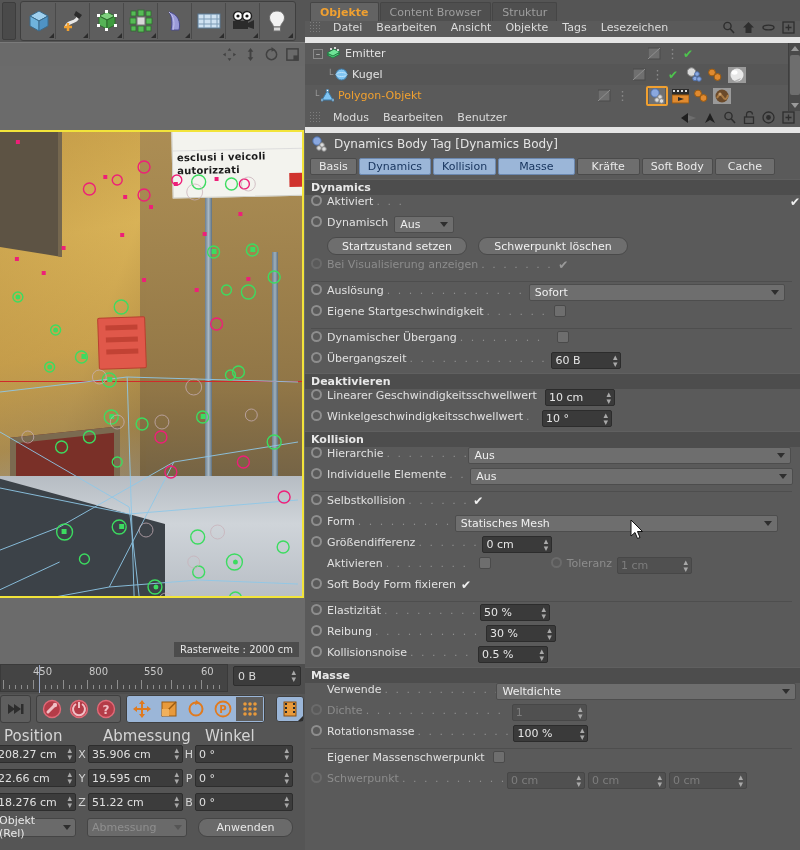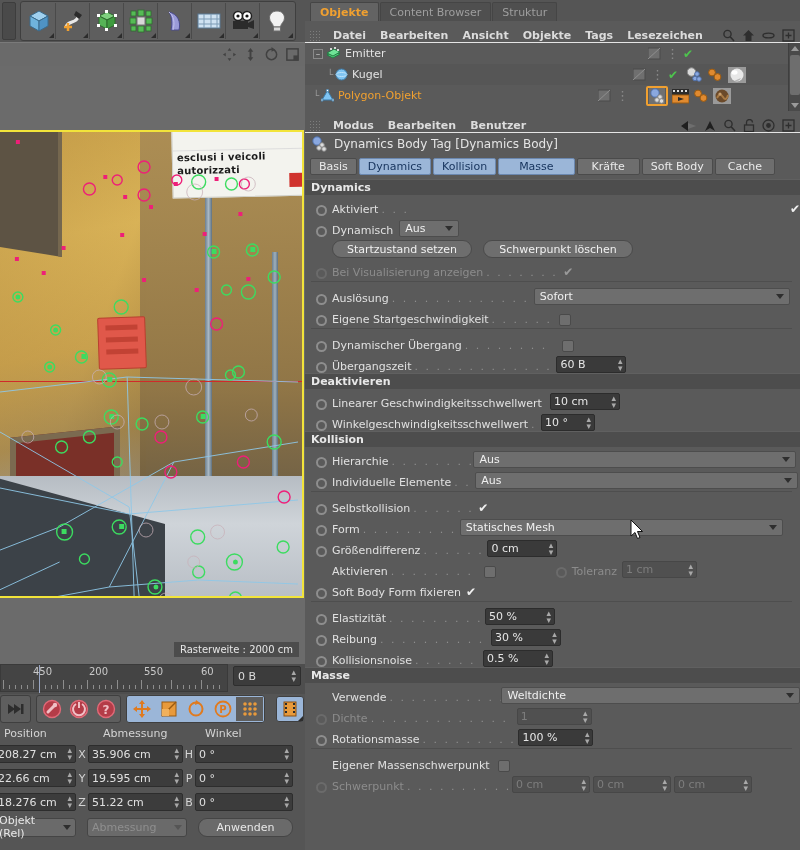--- a/index.html
+++ b/index.html
@@ -131,21 +131,21 @@
      border-radius: 3px; padding: 1px; }
   .ab-btn { width: 27px; height: 24px; display: flex; align-items: center; justify-content: center; }
   .ab-group.blue { background: #9bb6d8; }
   .ab-btn.blue { background: #9bb6d8; }
   .ab-btn.dots { background: #5e5e5e; }
   .ab-single { width: 28px; height: 26px; background: #9bb6d8; border: 1px solid #3f3f3f;
      border-radius: 3px; display:flex; align-items:center; justify-content:center; position: relative; }
 
   .coord-hdr { position: absolute; left: 0; top: 724px; width: 305px; height: 20px;
      background: #555; }
-  .coord-hdr span { position: absolute; top: 3px; font-size: 11px; color: #d4d4d4; }
+  .coord-hdr span { position: absolute; top: 3px; font-size: 15px; color: #d4d4d4; }
   .coord-grid { position: absolute; left: 0; top: 744px; width: 305px; height: 106px;
      background: #555; }
   .crow { position: absolute; left: 0; width: 305px; height: 20px; display: flex; align-items: center; }
   .cfield { height: 18px; background: #3c3c3c; border: 1px solid #2d2d2d; border-radius: 2px;
      display: flex; align-items: center; padding: 0 3px; font-size: 11px; color: #e0e0e0; }
   .caxis { width: 12px; text-align: center; font-size: 11px; color: #d4d4d4; }
   .cbtn { height: 19px; background: #6a6a6a; border: 1px solid #454545; border-radius: 9px;
      display: flex; align-items: center; justify-content: center; font-size: 11px; color: #e8e8e8; }
   .cdrop { height: 19px; background: #6a6a6a; border: 1px solid #454545; border-radius: 3px;
      display: flex; align-items: center; padding: 0 4px; font-size: 11px; color: #e8e8e8; }
@@ -153,22 +153,22 @@
 
   
   #right { position: absolute; left: 305px; top: 0; width: 495px; height: 850px; background: #5a5a5a; }
 
   .tabs-row { height: 21px; background: #555; display: flex; align-items: flex-end; padding-left: 5px; }
   .tab { height: 19px; padding: 0 9px; display: flex; align-items: center;
      font-size: 11px; color: #9e9e9e; background: #4f4f4f; border: 1px solid #454545;
      border-bottom: none; border-radius: 2px 2px 0 0; margin-right: 1px; }
   .tab.active { background: #636363; color: #f0a030; font-weight: bold; }
 
-  .menu-row { height: 22px; background: #5a5a5a; display: flex; align-items: flex-end;
-     padding-left: 4px; border-bottom: 1px solid #e5e5e5; font-weight: bold; }
+  .menu-row { height: 22px; background: #5a5a5a; display: flex; align-items: flex-start;
+     padding-left: 4px; border-bottom: 6px solid #e5e5e5; }
   .grip-dots { width: 11px; height: 12px; margin-right: 6px;
      background-image: radial-gradient(#8d8d8d 40%, transparent 41%);
      background-size: 3px 3px; opacity: .7; }
   .menu-item { font-size: 11px; color: #dcdcdc; padding: 0 7px; }
   .menu-icons { margin-left: auto; display: flex; align-items: center; gap: 7px; padding-right: 5px; }
 
   .obj-tree { height: 68px; background: #5a5a5a; position: relative; }
   .obj-row { height: 21px; display: flex; align-items: center; position: relative; }
   .obj-row.alt { background: #565656; }
   .obj-name { font-size: 11px; color: #e2e2e2; }
@@ -186,21 +186,21 @@
   .ptab { height: 17px; padding: 0 8px; font-size: 11px; display: flex; align-items: center;
      background: #6e6e6e; border: 1px solid #4b4b4b; border-radius: 2px; color: #eaeaea; }
   .ptab.on { background: #9bb6d8; color: #16335c; border-color: #6b88b0; }
 
   .tagline { height: 22px; display: flex; align-items: center; padding-left: 6px; gap: 6px;
      font-size: 12px; color: #e4e4e4; background: #5a5a5a; }
 
   .sec-hdr { height: 16px; background: #4d4d4d; display: flex; align-items: center;
      padding-left: 6px; font-size: 11px; font-weight: bold; color: #e8e8e8;
      border-top: 1px solid #606060; }
-  .prow { height: 21px; display: flex; align-items: flex-end; padding-left: 11px; gap: 0; }
+  .prow { height: 21px; display: flex; align-items: flex-start; padding-left: 6px; gap: 0; }
   .radio { width: 11px; height: 11px; border-radius: 50%; border: 2px solid #8e8e8e;
      margin-right: 5px; flex: none; background: #5a5a5a; }
   .radio.dim { border-color: #6b6b6b; }
   .radio.spacer { border: none; background: none; }
   .plabel { font-size: 11px; color: #e0e0e0; white-space: nowrap; }
   .plabel.dim { color: #8c8c8c; }
   .dots { flex: 1; overflow: hidden; white-space: nowrap; color: #8e8e8e;
      font-size: 11px; letter-spacing: 2px; padding: 0 3px; }
   .check { font-size: 12px; color: #f0f0f0; }
   .check.dim { color: #9a9a9a; }
@@ -466,21 +466,21 @@
           </g>
         </svg>
       </div>
       <div class="grid-label">Rasterweite : 2000 cm</div>
     </div>
 
     <div class="tl-wrap">
       <div class="tl-ruler">
         <div class="tl-nums">
           <span class="tl-num" style="left:32px">450</span>
-          <span class="tl-num" style="left:88px">200</span>
+          <span class="tl-num" style="left:88px">800</span>
           <span class="tl-num" style="left:143px">550</span>
           <span class="tl-num" style="left:200px">60</span>
         </div>
         <div class="tl-ticks">
           <span class="tl-tick" style="left:2px;height:9px"></span>
             <span class="tl-tick" style="left:8px;height:4px"></span>
           <span class="tl-tick" style="left:14px;height:4px"></span>
             <span class="tl-tick" style="left:20px;height:4px"></span>
           <span class="tl-tick" style="left:26px;height:4px"></span>
             <span class="tl-tick" style="left:32px;height:9px"></span>
@@ -1003,21 +1003,21 @@
       <span class="numfield" style="width:70px;margin-left:8px">
         <span>10 cm</span>
         <span class="spin">▴<br>▾</span>
       </span>
     </div>
 
     <div class="prow">
       <span class="radio"></span>
       <span class="plabel">Winkelgeschwindigkeitsschwellwert</span>
       <span class="dots" style="flex:none;width:10px">.</span>
-      <span class="numfield" style="width:54px;margin-left:3px">
+      <span class="numfield" style="width:70px;margin-left:9px">
         <span>10 °</span>
         <span class="spin">▴<br>▾</span>
       </span>
     </div>
 
     <div class="sec-hdr">Kollision</div>
 
     <div class="prow">
       <span class="radio"></span>
       <span class="plabel">Hierarchie</span>

